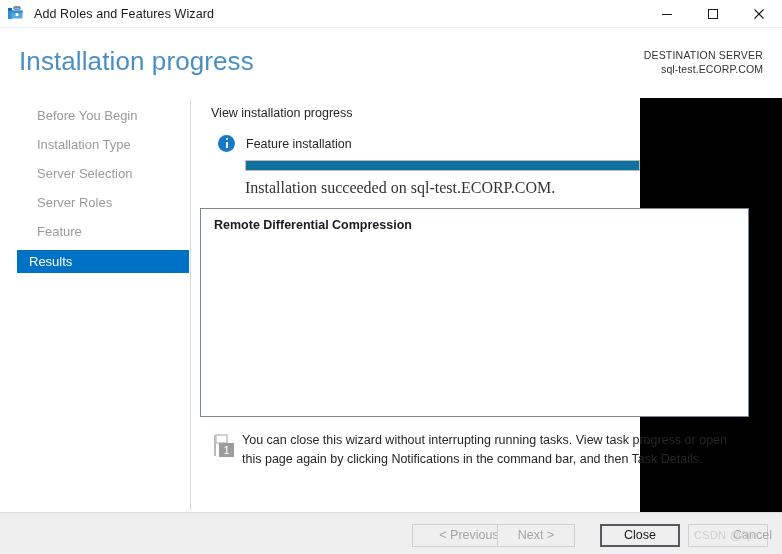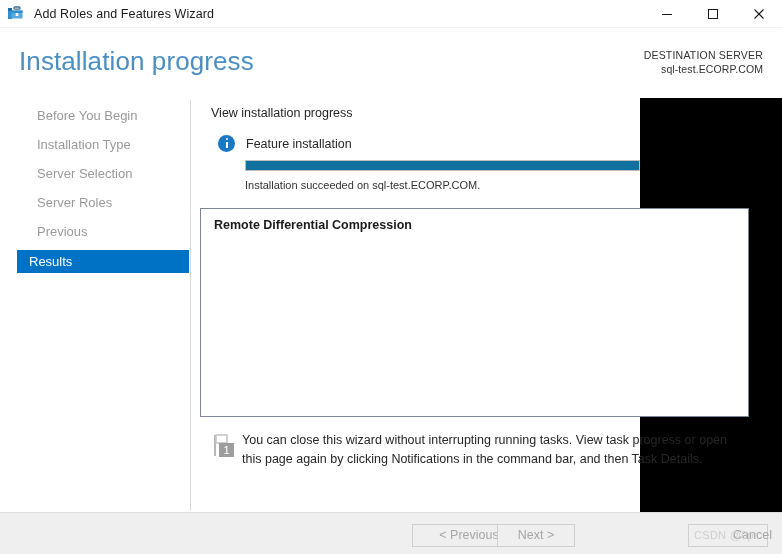--- a/index.html
+++ b/index.html
@@ -218,23 +218,24 @@
     padding: 0;
   }
   .progress-fill {
     height: 100%;
     background: #10709e;
   }
   .progress-caption {
     position: absolute;
     left: 55px;
     top: 81px;
-    font-size: 11px;
+    font-size: 16px;
     color: #333333;
     white-space: nowrap;
+    font-family: Liberation Serif, serif;
   }
 
   .results-box {
     position: absolute;
     left: 10px;
     top: 110px;
     width: 549px;
     height: 209px;
     background: #ffffff;
     border: 1px solid #7b8694;
@@ -378,21 +379,21 @@
     </div>
   </div>
 
   <div class="body-area">
 
     <div class="sidebar">
       <div class="nav-item" style="top:6px;">Before You Begin</div>
       <div class="nav-item" style="top:35px;">Installation Type</div>
       <div class="nav-item" style="top:64px;">Server Selection</div>
       <div class="nav-item" style="top:93px;">Server Roles</div>
-      <div class="nav-item" style="top:122px;">Previous</div>
+      <div class="nav-item" style="top:122px;">Feature</div>
       <div class="nav-item" style="top:151px;">Confirmation</div>
       <div class="nav-item selected" style="top:153px;top:152px;padding-left:12px;">Results</div>
       <div class="sidebar-sep"></div>
     </div>
 
     <div class="main">
       <div class="section-label">View installation progress</div>
 
       <div class="info-row">
         <div class="info-icon"></div>
@@ -419,18 +420,19 @@
         </div>
         <div class="notice-text">You can close this wizard without interrupting running tasks. View task progress or open this page again by clicking Notifications in the command bar, and then Task Details.</div>
       </div>
 
     </div>
   </div>
 
   <div class="footer">
     <button class="btn" id="btn-previous">&lt; Previous</button>
     <button class="btn" id="btn-next">Next &gt;</button>
+    <button class="btn default" id="btn-close">Close</button>
     <button class="btn" id="btn-cancel">Cancel</button>
   </div>
 
   <div class="watermark">CSDN @0pr</div>
 
 </div>
 
 </body></html>

